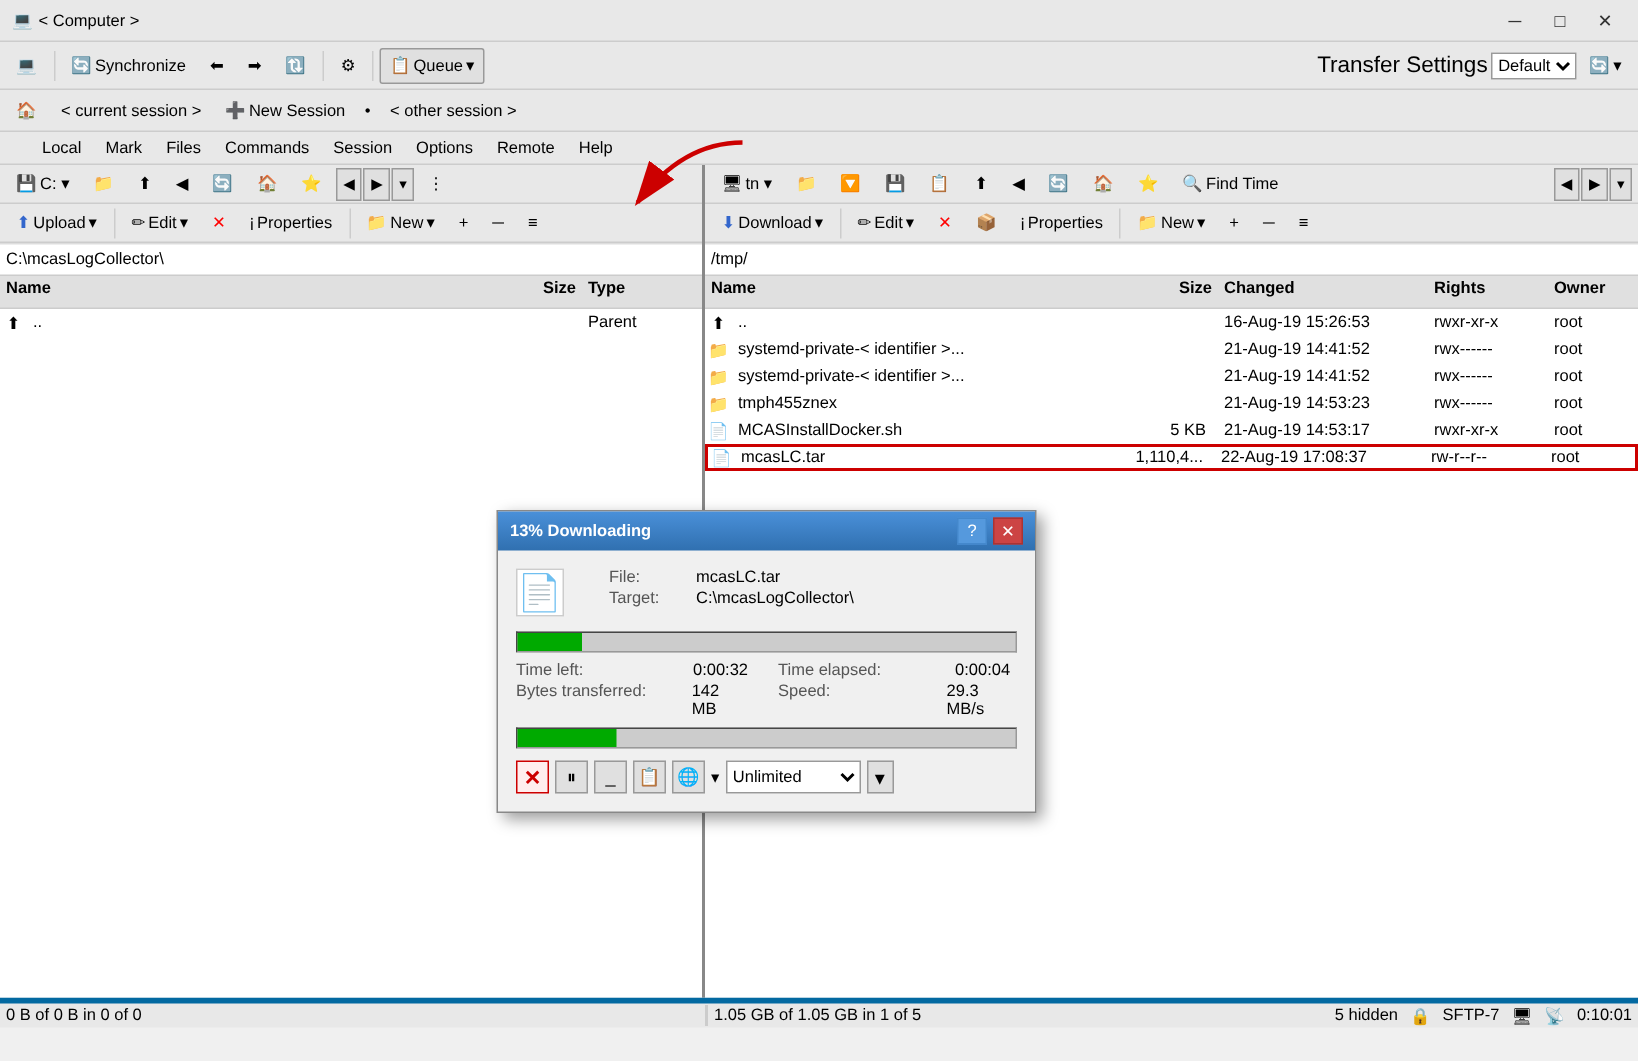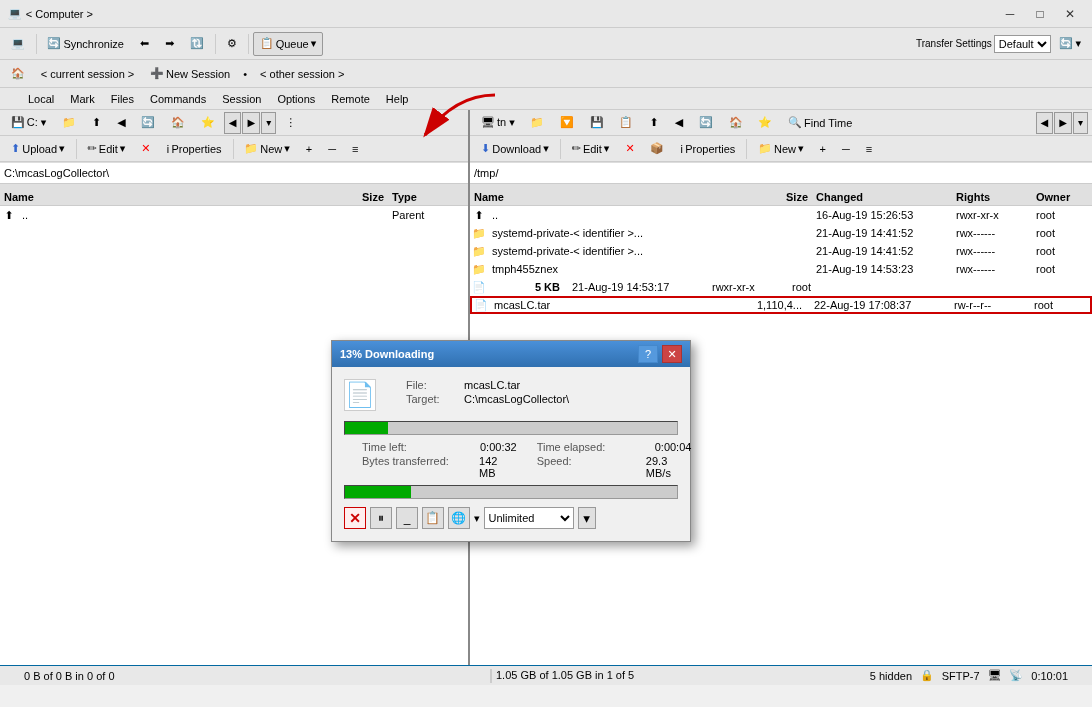--- a/index.html
+++ b/index.html
@@ -23,52 +23,52 @@
     .menubar { background: #e8e8e8; height: 22px; display: flex; align-items: center; padding: 0 20px; border-bottom: 1px solid #ccc; }
     .menu-item { padding: 2px 8px; cursor: pointer; font-size: 11px; color: #000; }
     
     
     .main { display: flex; height: calc(707px - 28px - 32px - 28px - 22px - 22px - 20px); }
     
     
     .local-pane { width: 470px; display: flex; flex-direction: column; border-right: 2px solid #888; }
     .pane-toolbar { background: #e8e8e8; height: 26px; display: flex; align-items: center; padding: 0 4px; gap: 2px; border-bottom: 1px solid #ccc; }
     .pane-path { background: white; height: 22px; padding: 0 4px; font-size: 11px; display: flex; align-items: center; border-bottom: 1px solid #ccc; border-top: 1px solid #ddd; }
-    .pane-header { background: #e0e0e0; height: 22px; display: flex; align-items: flex-end; border-bottom: 1px solid #ccc; font-size: 11px; font-weight: bold; }
+    .pane-header { background: #e0e0e0; height: 22px; display: flex; align-items: flex-start; border-bottom: 1px solid #ccc; font-size: 11px; font-weight: bold; }
     .col-name { flex: 1; padding: 2px 4px; }
     .col-size { width: 80px; padding: 2px 4px; text-align: right; }
     .col-type { width: 80px; padding: 2px 4px; }
     .col-changed { width: 140px; padding: 2px 4px; }
     .col-rights { width: 80px; padding: 2px 4px; }
     .col-owner { width: 60px; padding: 2px 4px; }
     .pane-content { flex: 1; overflow-y: auto; background: white; }
     .file-row { height: 18px; display: flex; align-items: center; font-size: 11px; cursor: pointer; }
     .file-icon { width: 18px; height: 18px; display: flex; align-items: center; justify-content: center; font-size: 11px; }
     
     
     .remote-pane { flex: 1; display: flex; flex-direction: column; }
     
     
-    .statusbar { height: 20px; background: #e8e8e8; border-top: 1px solid #0369a1; display: flex; align-items: center; padding: 0 20px; font-size: 11px; }
+    .statusbar { height: 20px; background: #e8e8e8; border-top: 4px solid #0369a1; display: flex; align-items: center; padding: 0 0; font-size: 11px; }
     .statusbar-left { width: 470px; padding: 0 4px; }
     .statusbar-right { flex: 1; padding: 0 4px; display: flex; justify-content: space-between; }
     .statusbar-indicators { display: flex; gap: 8px; align-items: center; }
     .transfer-select { height: 18px; font-size: 11px; border: 1px solid #999; background: white; }
     .dialog { position: absolute; top: 340px; left: 331px; width: 360px; background: #f0f0f0; border: 1px solid #888; box-shadow: 4px 4px 10px rgba(0,0,0,0.4); pointer-events: all; }
     .dialog-title { background: linear-gradient(#4a90d9, #3070b0); height: 26px; display: flex; align-items: center; justify-content: space-between; padding: 0 8px; color: white; font-size: 11px; font-weight: bold; }
     .dialog-content { padding: 12px; }
     .dialog-file-info { display: flex; align-items: flex-start; gap: 12px; margin-bottom: 10px; }
     .dialog-file-icon { width: 32px; height: 32px; background: #fff; border: 1px solid #ccc; display: flex; align-items: center; justify-content: center; font-size: 20px; }
     .dialog-fields { font-size: 11px; margin-left: 18px; }
     .dialog-field { display: flex; gap: 8px; margin-bottom: 2px; }
     .dialog-label { width: 50px; color: #555; }
     .dialog-value { color: #000; }
     .progress-bar-container { background: #ccc; height: 14px; margin: 6px 0; border: 1px inset #999; }
     .progress-bar-fill { background: #00aa00; height: 100%; }
-    .dialog-stats { display: flex; gap: 20px; font-size: 11px; margin-bottom: 6px; margin-left: 18px; }
+    .dialog-stats { display: flex; gap: 20px; font-size: 11px; margin-bottom: 6px; }
     .stat-group { display: flex; flex-direction: column; gap: 2px; }
     .stat-row { display: flex; gap: 8px; }
     .stat-label { color: #555; width: 110px; }
     .stat-value { color: #000; }
     .dialog-controls { display: flex; align-items: center; gap: 4px; margin-top: 8px; }
     .ctrl-btn { width: 22px; height: 22px; border: 1px solid #999; background: #e0e0e0; cursor: pointer; display: flex; align-items: center; justify-content: center; font-size: 12px; }
     .speed-select { height: 22px; font-size: 11px; border: 1px solid #999; background: white; min-width: 90px; }
     .speed-dropdown { height: 22px; width: 18px; border: 1px solid #999; background: #e0e0e0; cursor: pointer; display: flex; align-items: center; justify-content: center; }
     
     .folder-icon { color: #e8c86b; }
@@ -116,21 +116,21 @@
     <span>⚙</span>
   </button>
   <div class="tb-separator"></div>
   <button class="queue-btn">
     <span>📋</span>
     <span>Queue</span>
     <span>▾</span>
   </button>
   <div style="flex:1"></div>
 
-  <span style="font-size:10px;">Transfer Settings</span>
+  <span style="font-size:15px;">Transfer Settings</span>
   <select class="transfer-select">
     <option>Default</option>
   </select>
   <button class="tb-btn">
     <span>🔄</span>
     <span>▾</span>
   </button>
 </div>
 
 <div class="toolbar2">
@@ -384,21 +384,22 @@
         <span class="file-icon folder-icon">📁</span>
         <div class="col-name">tmph455znex</div>
         <div class="col-size"></div>
         <div class="col-changed">21-Aug-19 14:53:23</div>
         <div class="col-rights">rwx------</div>
         <div class="col-owner">root</div>
       </div>
 
       <div class="file-row">
         <span class="file-icon">📄</span>
-        <div class="col-size" style="text-align:right; padding-right:8px;font-weight:bold;">5 KB</div>
+        <div class="col-name">MCASInstallDocker.sh</div>
+        <div class="col-size" style="text-align:right; padding-right:8px;">5 KB</div>
         <div class="col-changed">21-Aug-19 14:53:17</div>
         <div class="col-rights">rwxr-xr-x</div>
         <div class="col-owner">root</div>
       </div>
 
       <div class="file-row" style="background:#fff; border: 2px solid #cc0000;">
         <span class="file-icon">📄</span>
         <div class="col-name">mcasLC.tar</div>
         <div class="col-size" style="text-align:right; padding-right:8px;">1,110,4...</div>
         <div class="col-changed">22-Aug-19 17:08:37</div>

